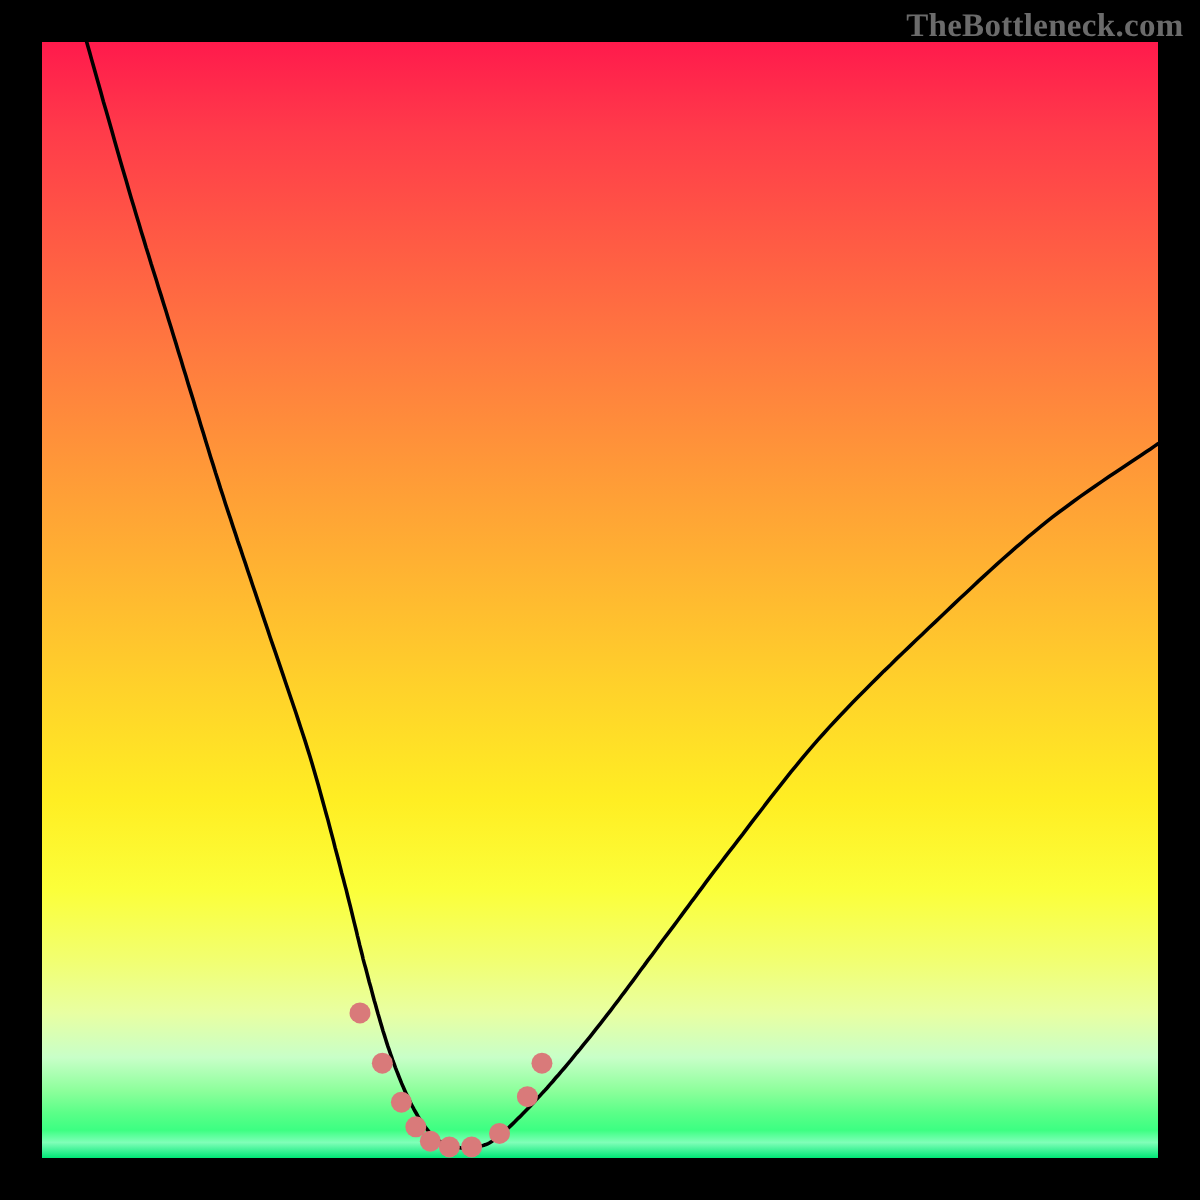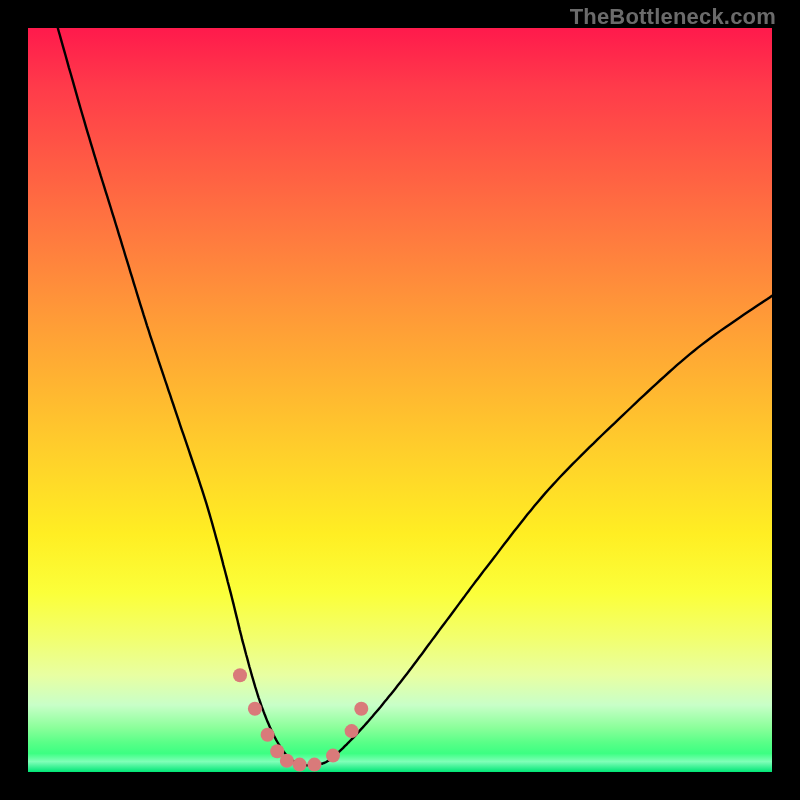--- a/index.html
+++ b/index.html
@@ -31,22 +31,22 @@
       #c8ffc8 91%,
       #8cff9b 94%,
       #5aff88 96%,
       #3cff82 97.5%,
       #80ffb8 98.6%,
       #00e676 100%);
   }
   .watermark {
     position: absolute;
     top: 4px;
-    right: 24px;
-    font-family: Liberation Sans, sans-serif;
+    right: 11px;
+    font-family: Liberation Serif, serif;
     font-size: 22px;
     font-weight: 600;
     color: #6b6b6b;
     letter-spacing: 0.2px;
   }
   svg.curve {
     position: absolute;
     left: 0;
     top: 0;
     width: 744px;

